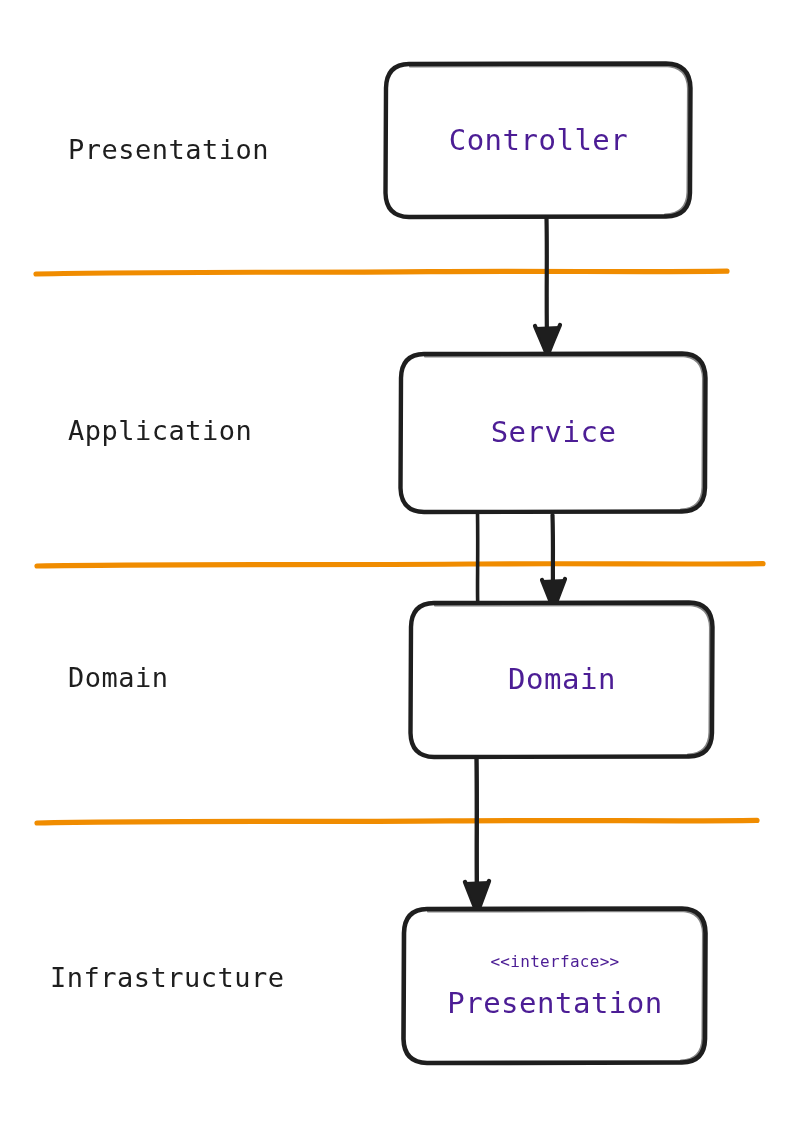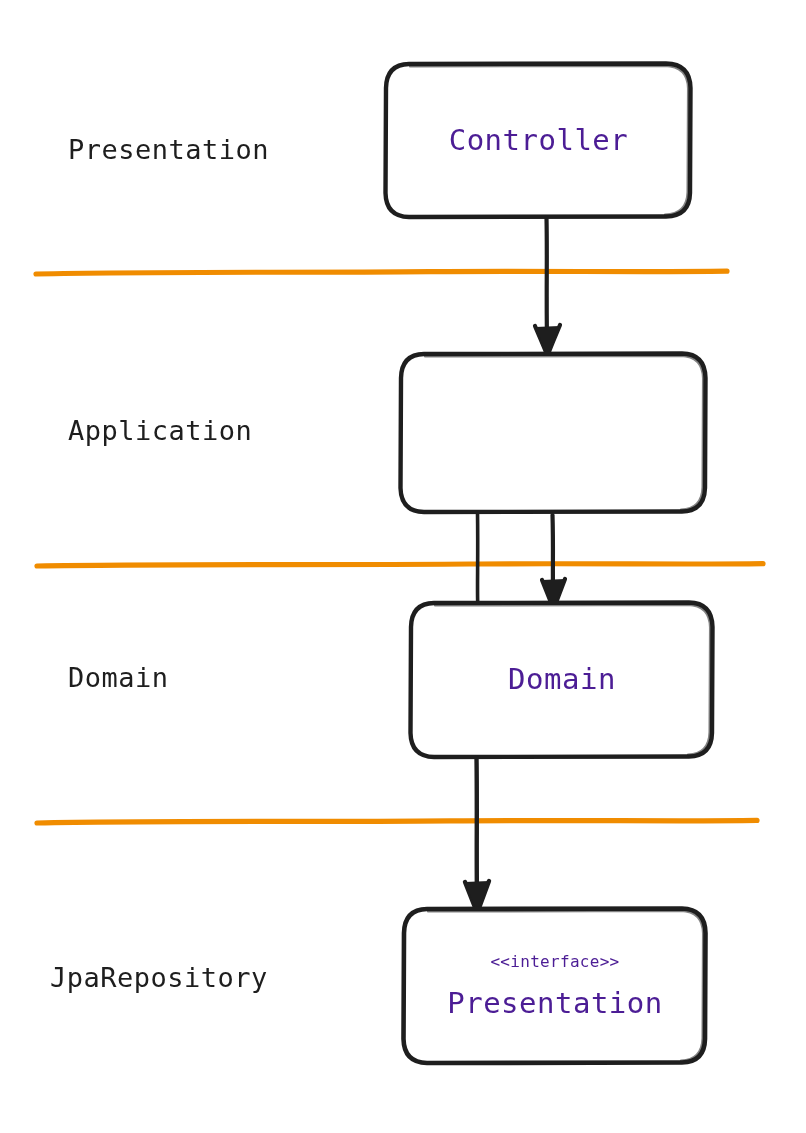--- a/index.html
+++ b/index.html
@@ -120,26 +120,29 @@
       <path d="M428,911.5 L681,911 Q702.5,911.5 703,933.5 L702.5,1038 Q702,1060 681,1060.5" fill="none" stroke="#1e1e1e" stroke-width="2.1" opacity="0.55" stroke-linecap="round"></path>
     </g>
   </svg>
 
   <div class="layer-label" style="left:68px; top:136px;">Presentation</div>
 
   <div class="layer-label" style="left:68px; top:417px;">Application</div>
 
   <div class="layer-label" style="left:68px; top:664px;">Domain</div>
 
-  <div class="layer-label" style="left:50px; top:964px;">JpaRepository</div>
+  <div class="layer-label" style="left:50px; top:964px;">Infrastructure</div>
 
   <div class="node-label" style="left:386px; top:64px; width:305px; height:153px;">
     <span class="node-title">Controller</span>
   </div>
 
+  <div class="node-label" style="left:401px; top:354px; width:305px; height:158px;">
+    <span class="node-title">Service</span>
+  </div>
 
   <div class="node-label" style="left:411px; top:603px; width:302px; height:154px;">
     <span class="node-title">Domain</span>
   </div>
 
   <div class="node-label" style="left:404px; top:909px; width:302px; height:154px;">
     <span class="node-stereotype">&lt;&lt;interface&gt;&gt;</span>
     <span class="node-title">Presentation</span>
   </div>
 

